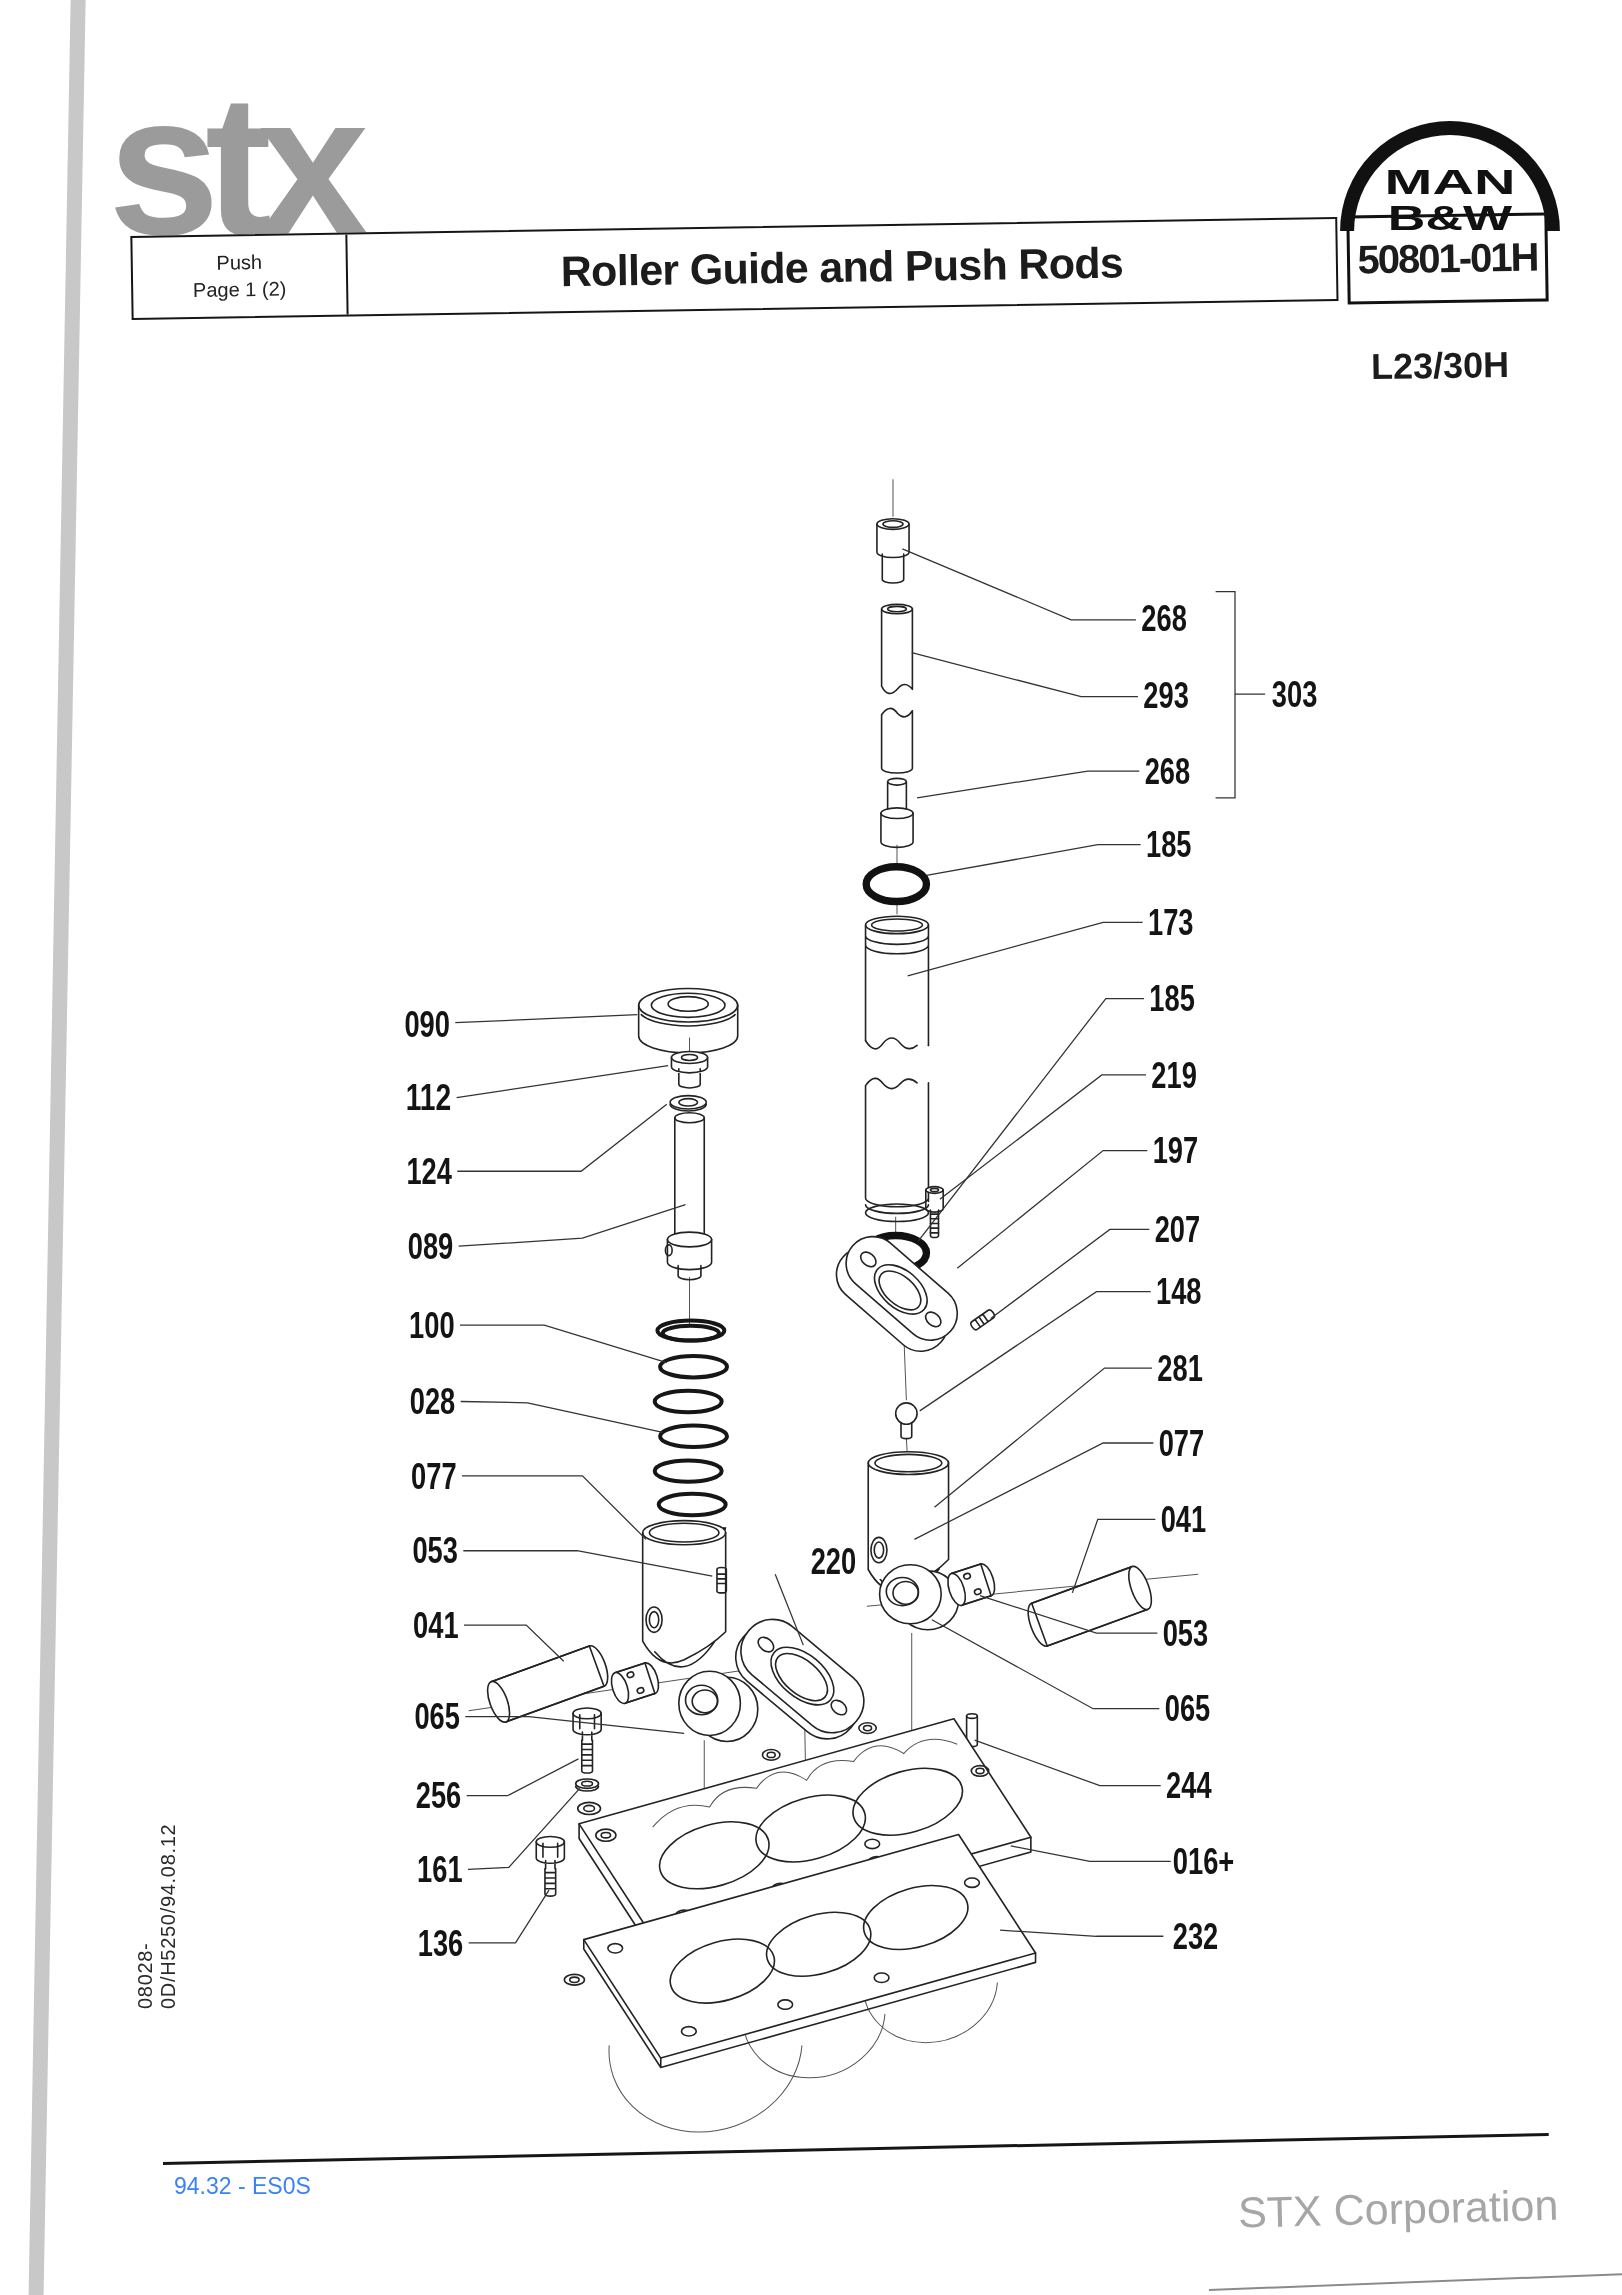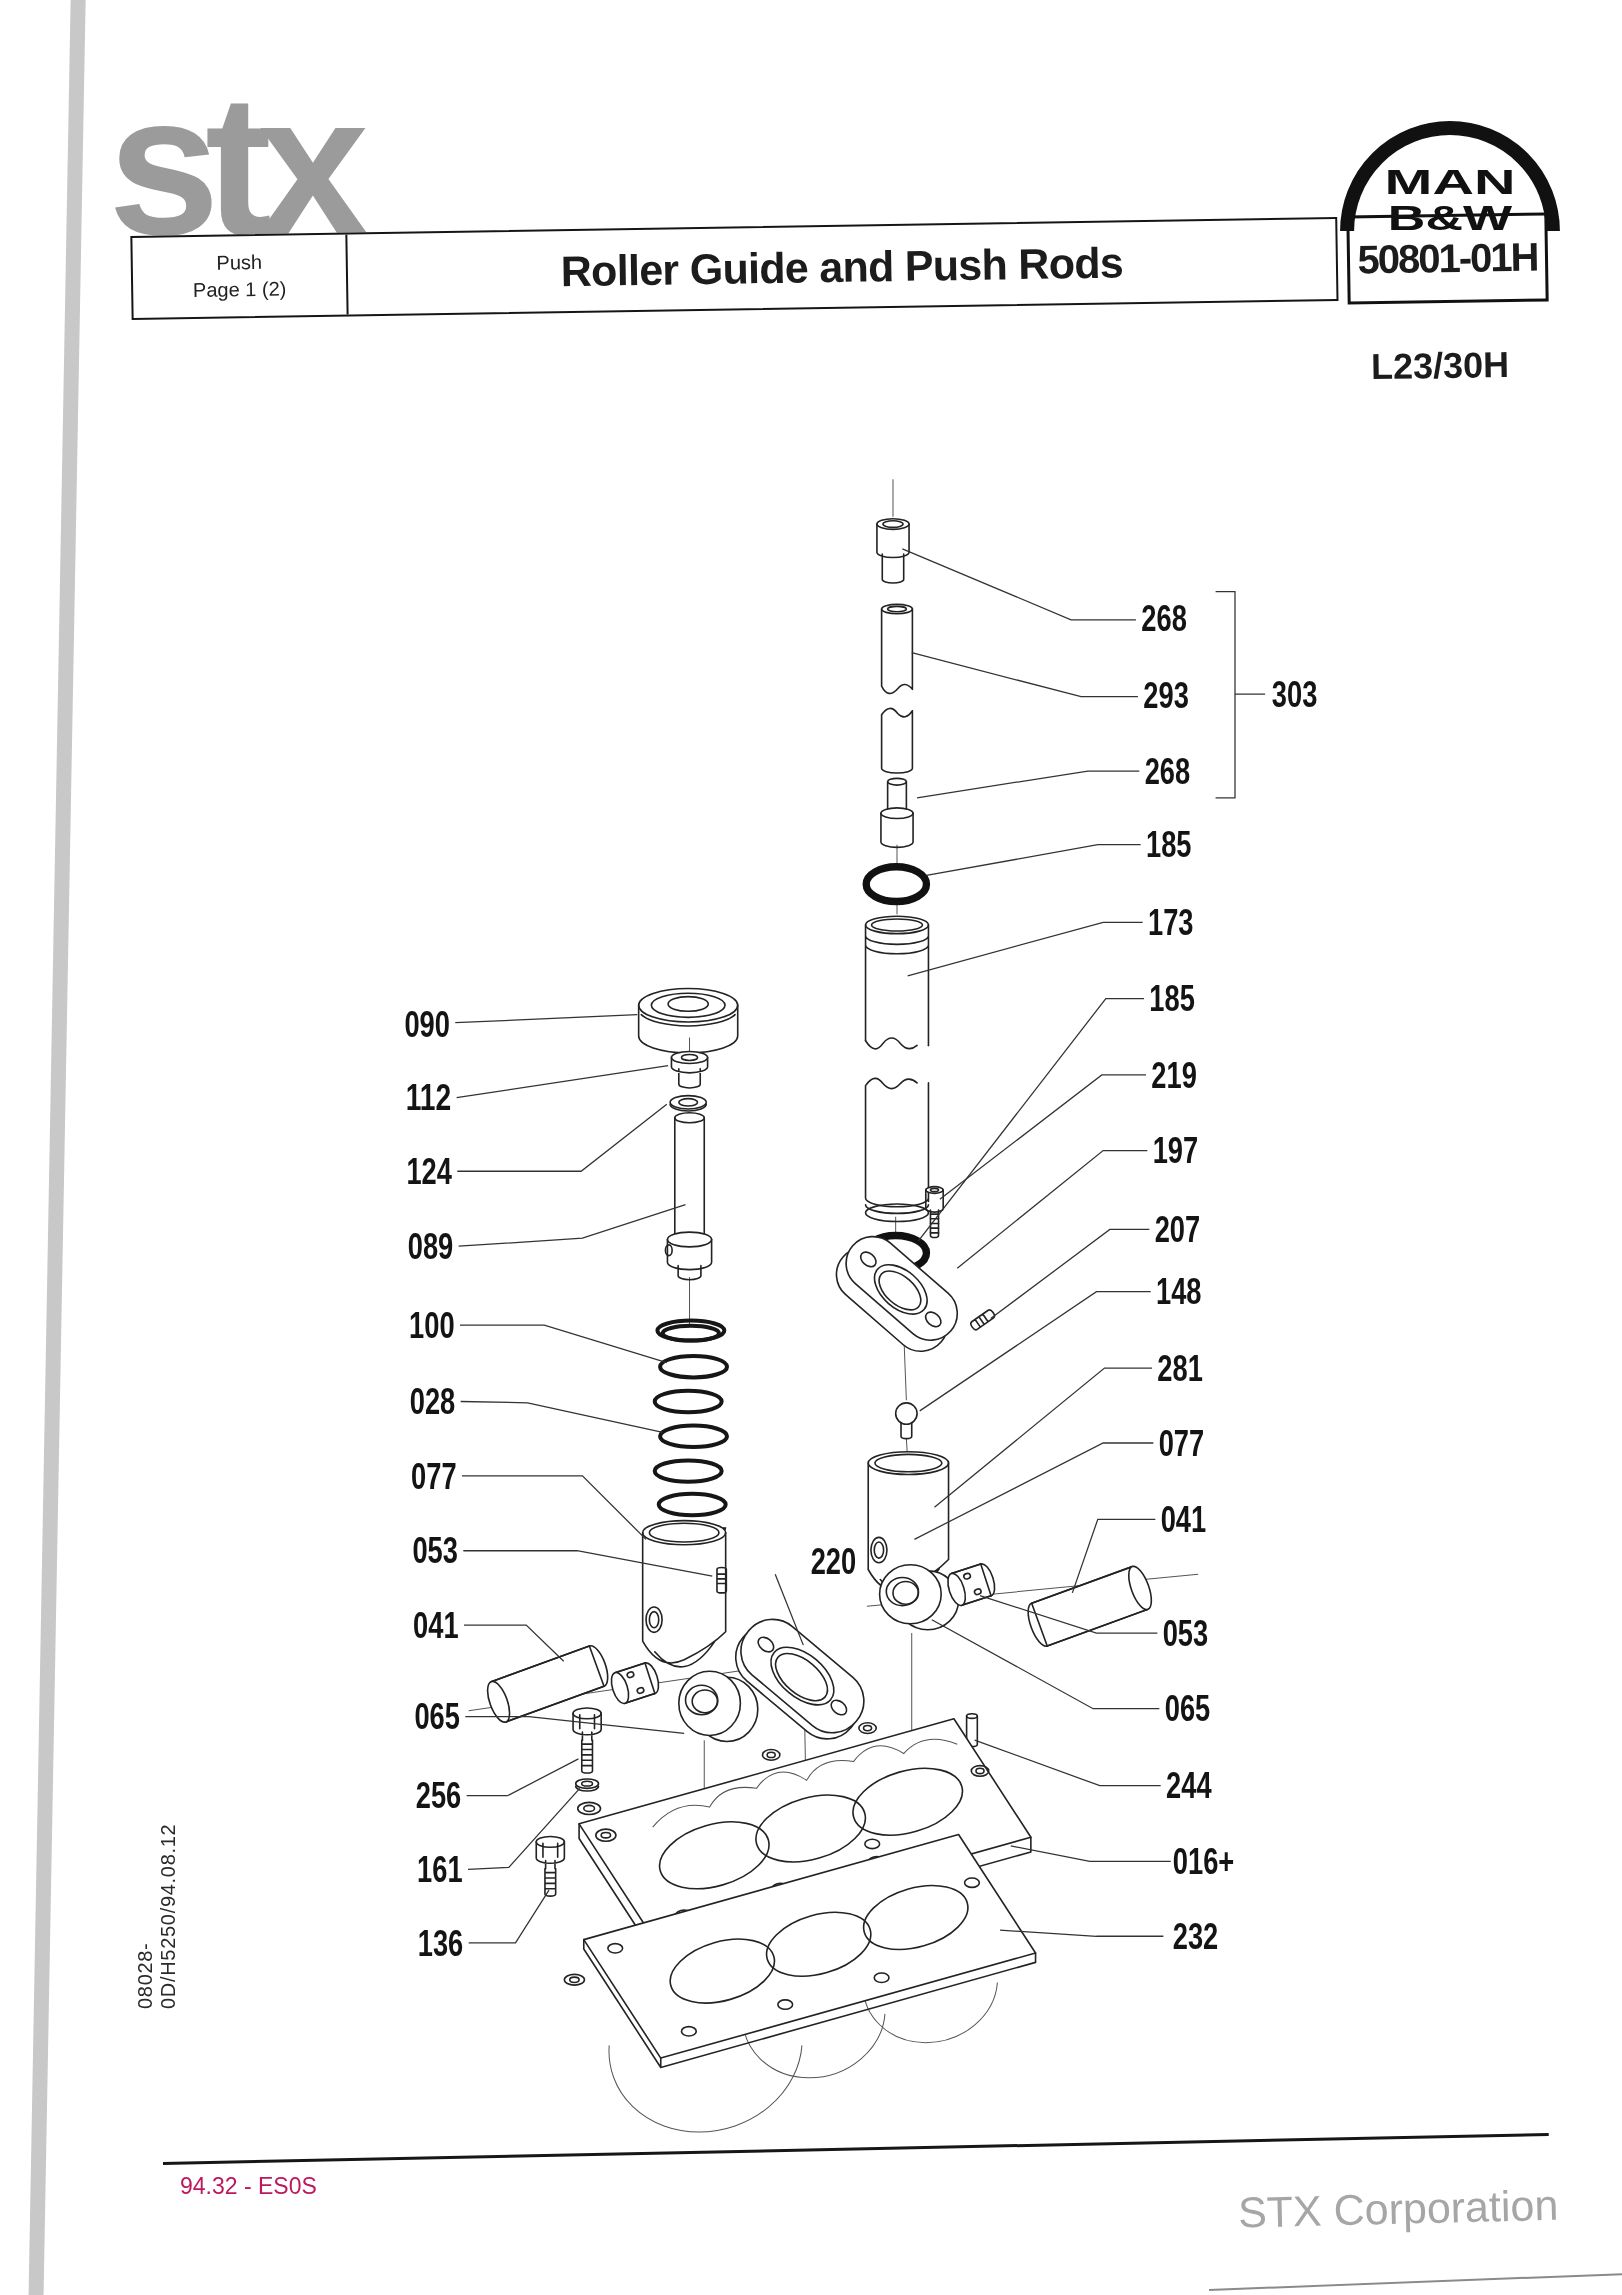--- a/index.html
+++ b/index.html
@@ -22,21 +22,21 @@
               font-size:43px;font-weight:700;letter-spacing:-0.7px;}
   .plate-no-box{position:absolute;left:1347px;top:214px;width:195px;height:83px;
                 border:3.3px solid #111;display:flex;justify-content:center;align-items:center;
                 font-size:40px;font-weight:700;letter-spacing:-2px;transform:rotate(-0.9deg);background:#fff;}
   .engine-model{position:absolute;left:1336px;top:345px;width:208px;text-align:center;
                 font-size:36px;font-weight:700;transform:rotate(-0.9deg);}
   .manbw{position:absolute;left:1322px;top:110px;}
   
   .footer-rule{position:absolute;left:163px;top:2162px;width:1386px;height:3.3px;background:#161616;
                transform:rotate(-1.2deg);transform-origin:left center;}
-  .doc-code{position:absolute;left:180px;top:2173px;font-size:23px;color:#be185d;}
+  .doc-code{position:absolute;left:174px;top:2173px;font-size:23px;color:#3b82f6;}
   .company{position:absolute;left:1238px;top:2184px;width:375px;font-size:43px;color:#a6a6a6;
            transform:rotate(-1.4deg);white-space:nowrap;}
   .side-code{position:absolute;left:134px;top:1781px;height:228px;font-size:20px;color:#2a2a2a;
              writing-mode:vertical-rl;transform:rotate(180deg);letter-spacing:0.7px;}
   
   svg.diagram{position:absolute;left:0;top:0;}
   .ln{fill:none;stroke:#232323;stroke-width:2.4;stroke-linecap:round;stroke-linejoin:round;}
   .lnw{fill:#ffffff;stroke:#232323;stroke-width:2.4;stroke-linejoin:round;}
   .thin{fill:none;stroke:#555;stroke-width:1.5;}
   .thick{fill:none;stroke:#111;stroke-width:11;}

